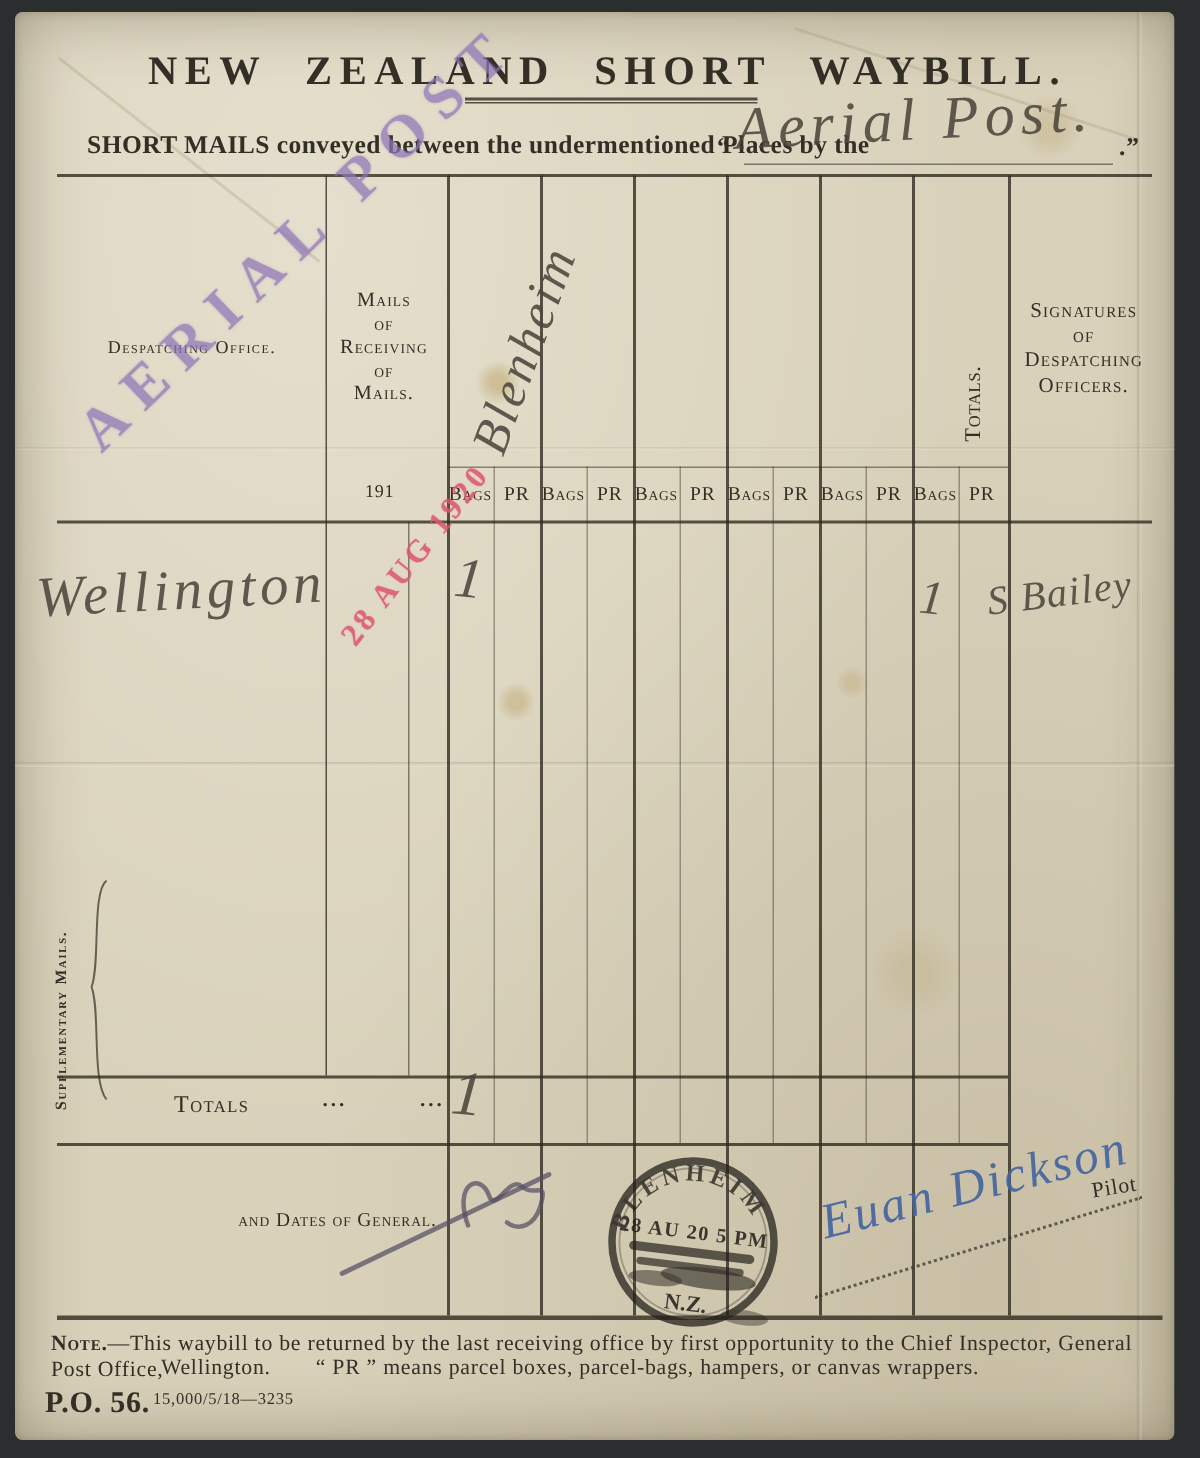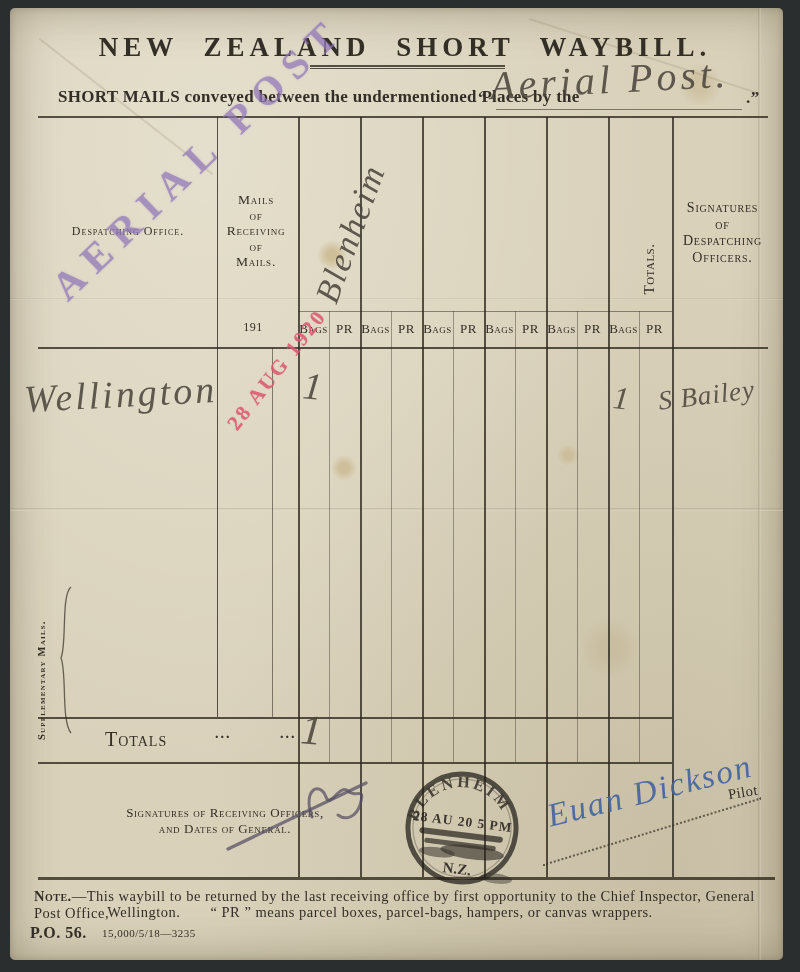--- a/index.html
+++ b/index.html
@@ -135,27 +135,26 @@
   <div class="hw" style="left:603px;top:372px;font-size:32px;transform:rotate(6deg);">1</div>
   <div class="hw" style="left:648px;top:372px;font-size:27px;letter-spacing:1px;transform:rotate(-7deg);">S Bailey</div>
 
   <div style="position:absolute;left:26px;top:577px;width:18px;height:152px;">
     <span class="sc" style="display:inline-block;width:150px;white-space:nowrap;font-size:10.5px;letter-spacing:1.2px;font-weight:bold;transform:rotate(-90deg) translateX(-150px);transform-origin:0 0;">Supplementary Mails.</span>
   </div>
   <svg style="position:absolute;left:48px;top:577px;" width="16" height="150" viewBox="0 0 16 150">
     <path d="M 13 2 C 3 10 9 58 3 73 C 9 88 3 136 13 148" fill="none" stroke="rgba(50,45,35,.7)" stroke-width="1.3"></path>
   </svg>
 
-  <div class="printed sc" style="left:95px;top:720px;font-size:20px;letter-spacing:1px;">Totals</div>
+  <div class="printed sc" style="left:106px;top:720px;font-size:16px;letter-spacing:1px;">Totals</div>
   <div class="dots" style="left:205px;top:718px;font-size:14px;">...</div>
   <div class="dots" style="left:270px;top:718px;font-size:14px;">...</div>
   <div class="hw" style="left:291px;top:698px;font-size:42px;transform:rotate(5deg);">1</div>
 
   <div class="printed sc center" style="left:65px;top:797px;width:300px;font-size:13px;line-height:15.5px;letter-spacing:.6px;">
-    <div>Signatures of Receiving Officers,</div>
     <div>and Dates of General.</div>
   </div>
 
   <svg style="position:absolute;left:210px;top:765px;" width="160" height="90" viewBox="0 0 160 90">
     <path d="M 8 76 L 146 10" fill="none" stroke="rgba(85,78,100,.72)" stroke-width="3.2" stroke-linecap="round"></path>
     <path d="M 92 44 C 82 16 100 8 106 24 C 110 36 120 10 128 18 C 136 26 146 12 140 32 C 136 44 126 48 118 42" fill="none" stroke="rgba(85,78,100,.72)" stroke-width="3" stroke-linecap="round"></path>
   </svg>
 
   <svg style="position:absolute;left:370px;top:748px;" width="185" height="140" viewBox="0 0 185 140">
     <g transform="rotate(7 82 72)" fill="var(--postmark)" stroke="none" opacity=".86">
@@ -178,15 +177,15 @@
   </svg>
 
   <div style="position:absolute;left:533px;top:856px;width:228px;border-top:2px dotted rgba(60,55,45,.75);transform:rotate(-17deg);transform-origin:0 0;"></div>
   <div class="hw" style="left:538px;top:790px;font-size:33px;letter-spacing:2px;color:var(--ink_blue);opacity:.92;transform:rotate(-14deg);transform-origin:0 50%;">Euan Dickson</div>
   <div class="printed" style="left:718px;top:776px;font-size:14.5px;transform:rotate(-9deg);">Pilot</div>
 
   <div class="printed" style="left:24px;top:880px;width:745px;font-size:14.5px;">
     <span class="sc" style="font-weight:bold;">Note.</span><span>—This waybill to be returned by the last receiving office by first opportunity to the Chief Inspector, General Post Office,</span>
   </div>
   <div class="printed center" style="left:20px;top:896px;width:700px;font-size:14.5px;">Wellington.  “ PR ” means parcel boxes, parcel-bags, hampers, or canvas wrappers.</div>
-  <div class="printed" style="left:20px;top:916px;font-size:16px;font-weight:bold;">P.O. 56.</div>
+  <div class="printed" style="left:20px;top:916px;font-size:20px;font-weight:bold;">P.O. 56.</div>
   <div class="printed" style="left:92px;top:919px;font-size:11px;letter-spacing:.5px;">15,000/5/18—3235</div>
 </div>
 
 </body></html>

